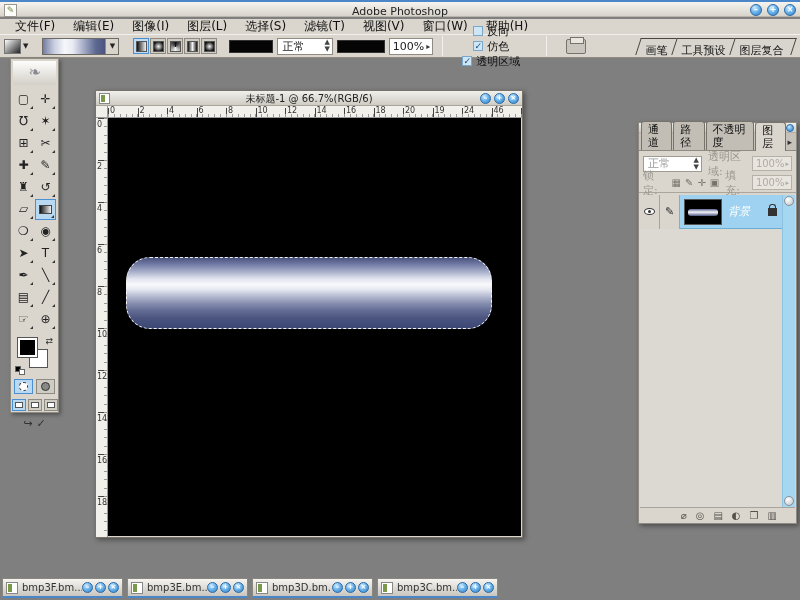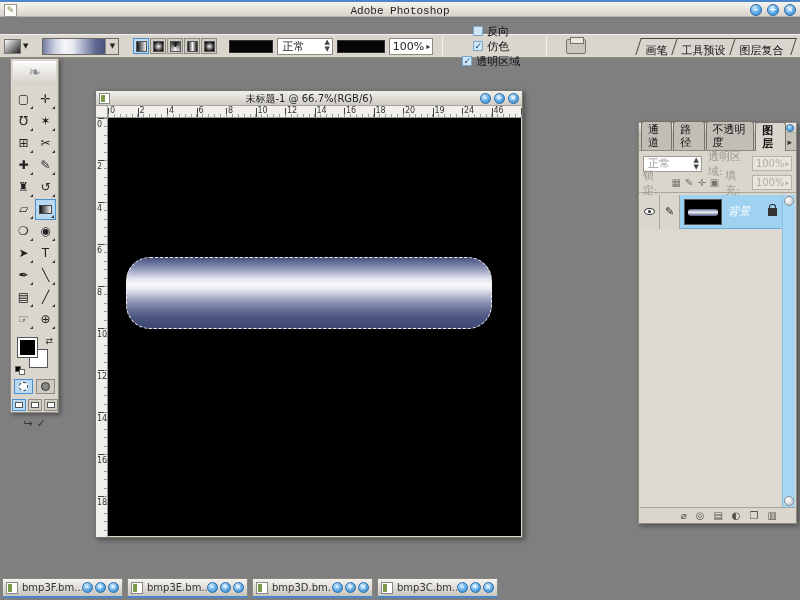--- a/index.html
+++ b/index.html
@@ -8,21 +8,21 @@
   #app { position:relative; width:800px; height:600px; background:#7f7f7f; }
 
   
   .titlebar { position:absolute; left:0; top:0; width:800px; height:17px;
     background:linear-gradient(#f6f4f0,#d8d4cc); border-top:2px solid #4a86c8;
     border-bottom:1px solid #b9b5ad; }
   .app-icon { position:absolute; left:4px; top:2px; width:13px; height:13px;
     background:#fdfdfb; border:1px solid #9a968e; color:#6a8b3a; font-size:9px;
     line-height:11px; text-align:center; }
   .app-title { position:absolute; left:0; right:0; top:3px; text-align:center;
-    font-size:11px; color:#222;font-family:Liberation Mono, monospace; }
+    font-size:11px; color:#222; }
   .winbtns { position:absolute; right:4px; top:2px; display:flex; gap:5px; }
   .aqua { width:12px; height:12px; border-radius:50%;
     background:radial-gradient(circle at 35% 28%,#cdeafd 0%,#6fb6ec 45%,#2f81c6 100%);
     border:1px solid #2a6aa8; color:#fff; font-size:8px; line-height:10px;
     text-align:center; font-weight:bold; }
   .menubar { position:absolute; left:0; top:19px; width:800px; height:15px;
     background:#dad6ce; display:flex; align-items:center; padding-left:6px; }
   .menu-item { font-size:12px; color:#111; padding:0 9px; line-height:15px; }
 
   
@@ -148,21 +148,21 @@
     background:#dad6ce; border:1px solid #8f8b83; box-shadow:2px 2px 5px rgba(0,0,0,.4); }
   .pal-tb { position:relative; height:10px; background:linear-gradient(#f1efeb,#cfccc4);
     border-bottom:1px solid #b5b1a9; }
   .pal-tb .btns { position:absolute; right:2px; top:1px; display:flex; gap:2px; }
   .pal-tb .aqua { width:8px; height:8px; font-size:5px; line-height:7px; }
   .pal-tabs { position:relative; height:18px; background:#c6c2ba; display:flex;
     align-items:flex-end; padding-left:2px; border-bottom:1px solid #8f8b83; }
   .ptab { font-size:11px; color:#111; background:#c2beb6; border:1px solid #77736b;
     border-bottom:none; border-radius:3px 3px 0 0; padding:1px 6px 1px 6px; margin-right:1px;
     line-height:13px; }
-  .ptab.active { background:#dad6ce; font-weight:bold; position:relative; top:1px; }
+  .ptab.active { background:#dad6ce; font-weight:normal; position:relative; top:1px; }
   .ptab-more { margin-left:auto; margin-right:4px; font-size:9px; color:#333; line-height:16px; }
   .pal-controls { height:42px; border-bottom:1px solid #aaa69e; padding:3px 4px 0 4px; }
   .pc-row { display:flex; align-items:center; height:19px; }
   .pc-select { display:flex; align-items:center; width:66px; height:16px; background:#fff;
     border:1px solid #9f9b93; padding:0 2px 0 4px; }
   .pc-select .val { flex:1; font-size:11px; color:#999; }
   .pc-label { font-size:11px; color:#9a968e; margin-left:6px; }
   .pc-field { display:flex; align-items:center; height:15px; border:1px solid #b5b1a9;
     background:#e8e5de; padding:0 2px 0 3px; margin-left:2px; }
   .pc-field .val { font-size:10px; color:#b0aca4; }
@@ -214,20 +214,31 @@
   <div class="titlebar">
     <div class="app-icon">✎</div>
     <div class="app-title">Adobe Photoshop</div>
     <div class="winbtns">
       <div class="aqua">–</div>
       <div class="aqua">+</div>
       <div class="aqua">×</div>
     </div>
   </div>
 
+  <div class="menubar" id="menubar">
+      <div class="menu-item">文件(F)</div>
+      <div class="menu-item">编辑(E)</div>
+      <div class="menu-item">图像(I)</div>
+      <div class="menu-item">图层(L)</div>
+      <div class="menu-item">选择(S)</div>
+      <div class="menu-item">滤镜(T)</div>
+      <div class="menu-item">视图(V)</div>
+      <div class="menu-item">窗口(W)</div>
+      <div class="menu-item">帮助(H)</div>
+    </div>
 
   <div class="optionsbar">
     <div style="display:flex;align-items:center;">
       <div class="preset-chip"></div>
       <span class="mini-arrow">▼</span>
     </div>
     <div class="grad-preview-wrap">
       <div class="grad-preview"></div>
       <div class="grad-drop">▼</div>
     </div>

